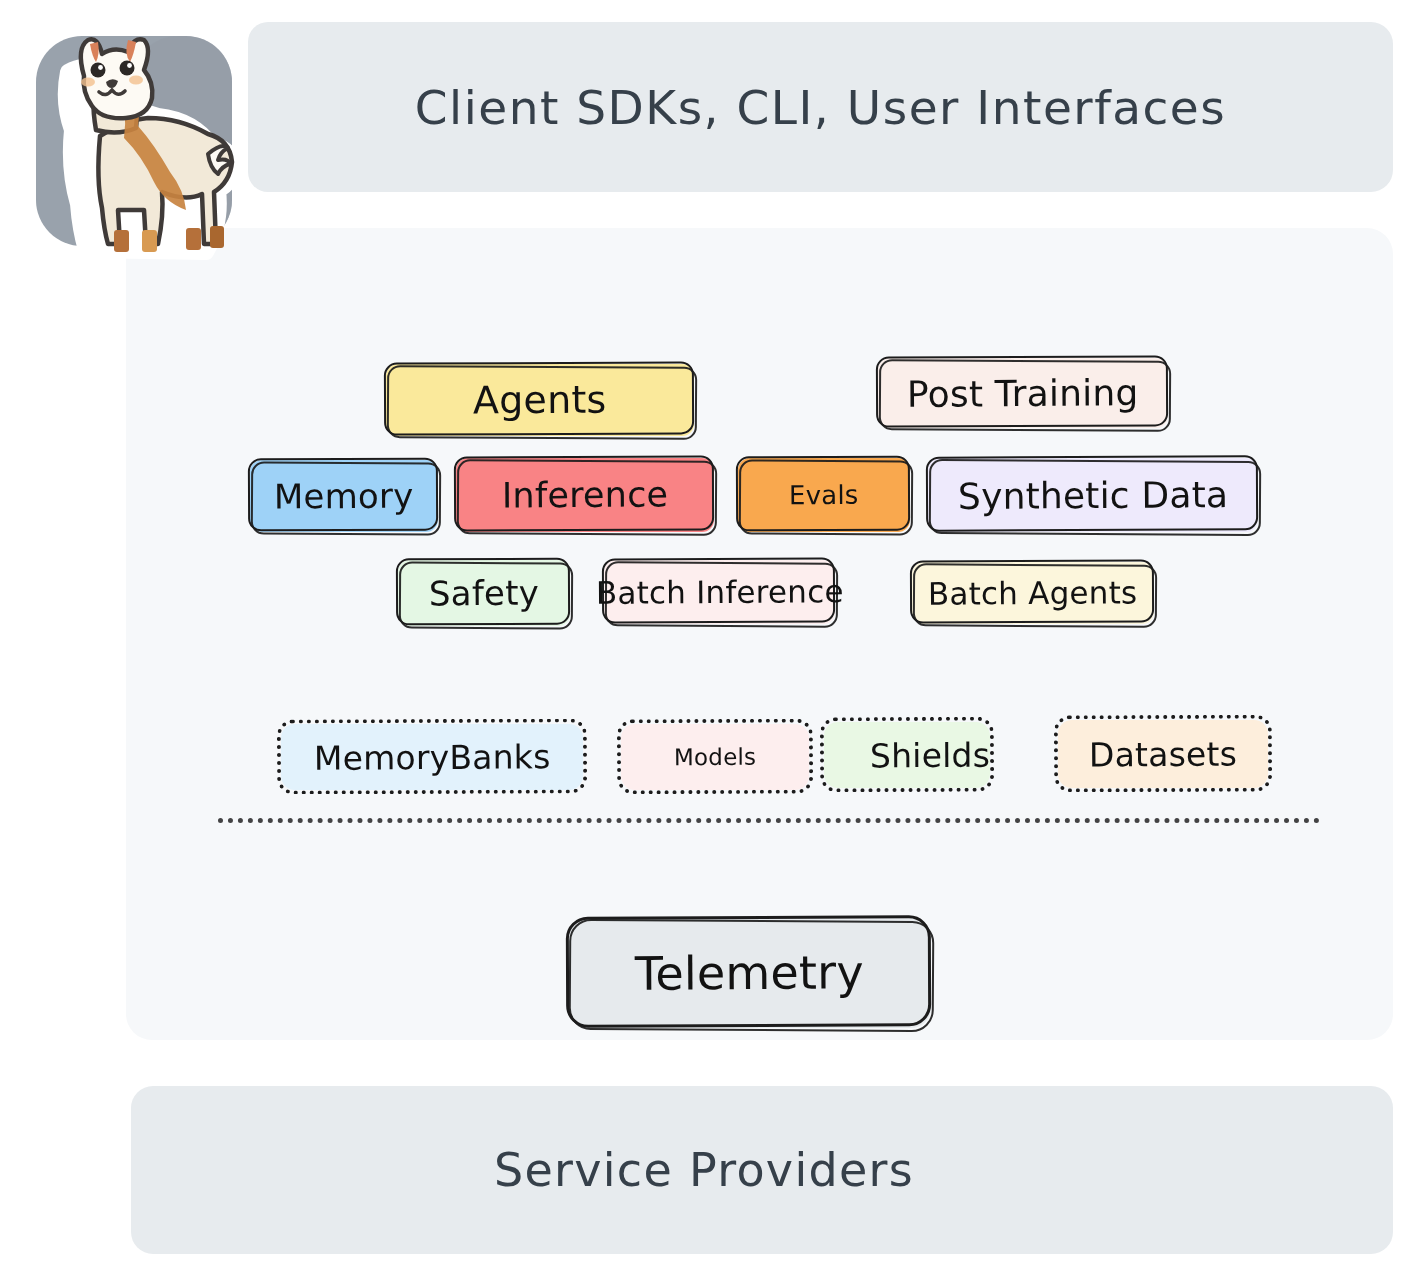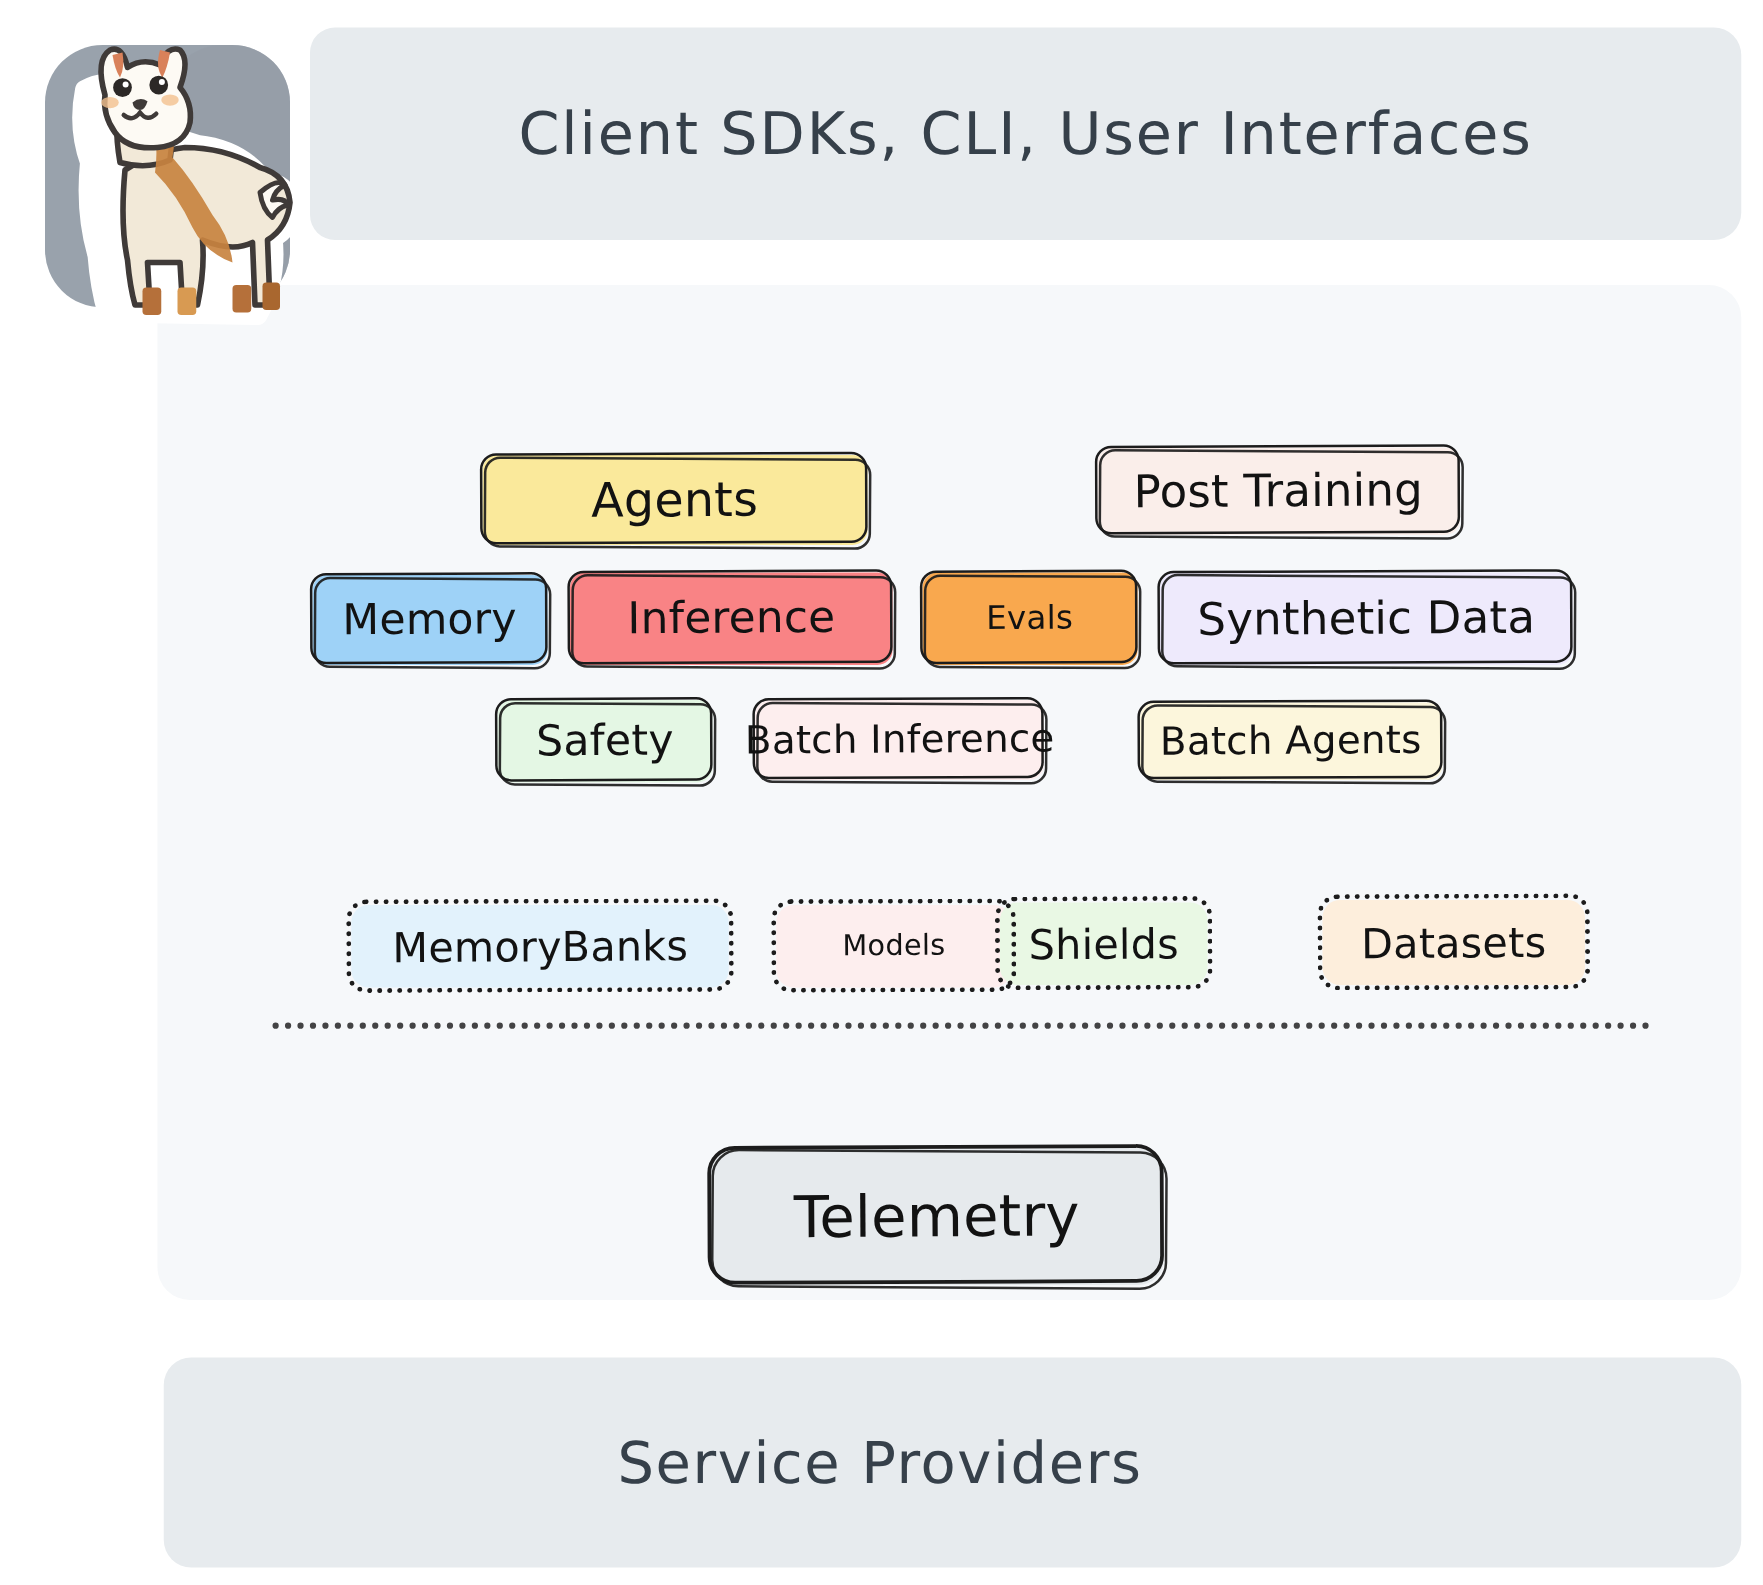--- a/index.html
+++ b/index.html
@@ -249,21 +249,21 @@
     <div class="sketch dotted" style="left: 281px; top: 678px; width: 302px; height: 66px; font-size: 33px;">
       <span class="fill" style="background: rgb(226, 242, 252);"></span>
       <span class="ink1"></span>
       <span class="lbl">MemoryBanks</span>
     </div>
     <div class="sketch dotted" style="left: 621px; top: 678px; width: 188px; height: 66px; font-size: 23px;">
       <span class="fill" style="background: rgb(253, 238, 238);"></span>
       <span class="ink1"></span>
       <span class="lbl">Models</span>
     </div>
-    <div class="sketch dotted" style="left: 800px; top: 676px; width: 166px; height: 66px; font-size: 33px;">
+    <div class="sketch dotted" style="left: 824px; top: 676px; width: 166px; height: 66px; font-size: 33px; justify-content: flex-end;">
       <span class="fill" style="background: rgb(233, 248, 228);"></span>
       <span class="ink1"></span>
       <span class="lbl">Shields</span>
     </div>
     <div class="sketch dotted" style="left: 1058px; top: 674px; width: 210px; height: 68px; font-size: 33px;">
       <span class="fill" style="background: rgb(253, 238, 220);"></span>
       <span class="ink1"></span>
       <span class="lbl">Datasets</span>
     </div>
   </div>

